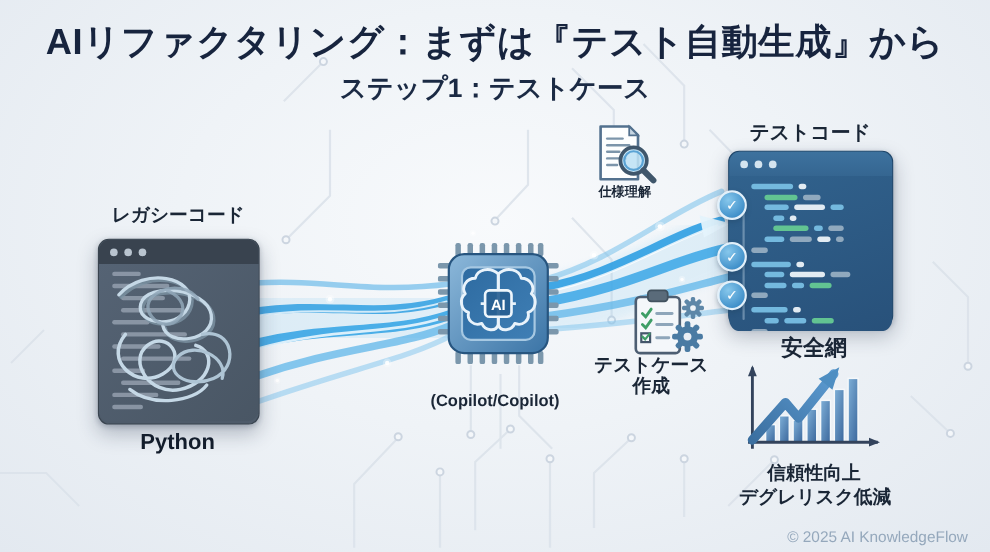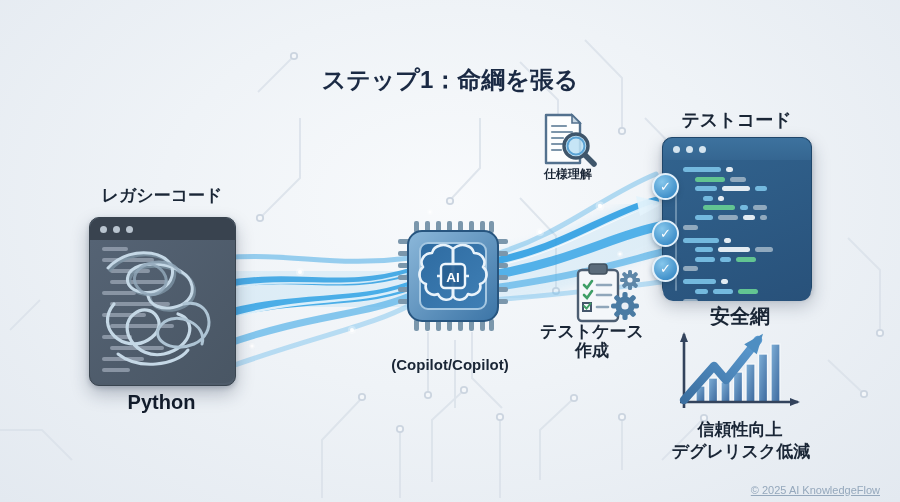--- a/index.html
+++ b/index.html
@@ -65,21 +65,21 @@
   .cap-python{left:89px;top:391px;width:145px;font-size:20px;color:#121c2b;}
   .cap-ai1{left:360px;top:334px;width:180px;font-size:18px;}
   .cap-ai2{left:340px;top:356px;width:220px;font-size:15px;}
   .cap-spec{left:520px;top:166px;width:96px;font-size:12px;}
   .cap-tc1{left:517px;top:320px;width:150px;font-size:17px;}
   .cap-tc2{left:517px;top:339px;width:150px;font-size:17px;}
   .cap-test{left:664px;top:108px;width:145px;font-size:18px;}
   .cap-net{left:670px;top:303px;width:140px;font-size:20px;}
   .cap-out1{left:685px;top:418px;width:110px;font-size:17px;}
   .cap-out2{left:655px;top:440px;width:172px;font-size:17px;}
-  .copyright{right:20px;bottom:6px;font-size:11px;color:#95a8bc;text-decoration:underline;}
+  .copyright{right:20px;bottom:6px;font-size:14px;color:#95a8bc;}
 </style>
 </head>
 <body>
 
 <div class="canvas">
 
   <svg class="abs" style="left:0;top:0;" width="900" height="502" viewBox="0 0 900 502">
     <g stroke="#dbe2ea" stroke-width="2" fill="none" opacity="0.85">
       <path d="M520,62 L558,100 L558,150"></path>
       <path d="M585,40 L622,78 L622,128"></path>
@@ -164,21 +164,22 @@
         <circle cx="540" cy="232" r="2" opacity="0.95"></circle>
       <circle cx="600" cy="206" r="4.5" opacity="0.35"></circle>
         <circle cx="600" cy="206" r="2.2" opacity="0.95"></circle>
       <circle cx="620" cy="254" r="3" opacity="0.3"></circle>
         <circle cx="620" cy="254" r="1.6" opacity="0.85"></circle>
       <circle cx="430" cy="212" r="3" opacity="0.3"></circle>
         <circle cx="430" cy="212" r="1.5" opacity="0.8"></circle>
     </g>
   </svg>
 
-  <div class="abs subtitle">ステップ1：命綱を張る</div>
+  <div class="abs title">AIリファクタリング：まずは『テスト自動生成』から</div>
+  <div class="abs subtitle">ステップ1：テストケース</div>
 
   <div class="abs lbl cap-legacy">レガシーコード</div>
   <div class="abs window legacy-win">
     <div class="win-header">
       <span class="dot"></span>
       <span class="dot"></span>
       <span class="dot"></span>
     </div>
     <div class="win-body legacy-body">
       <div class="lrow" style="width:26px"></div>

